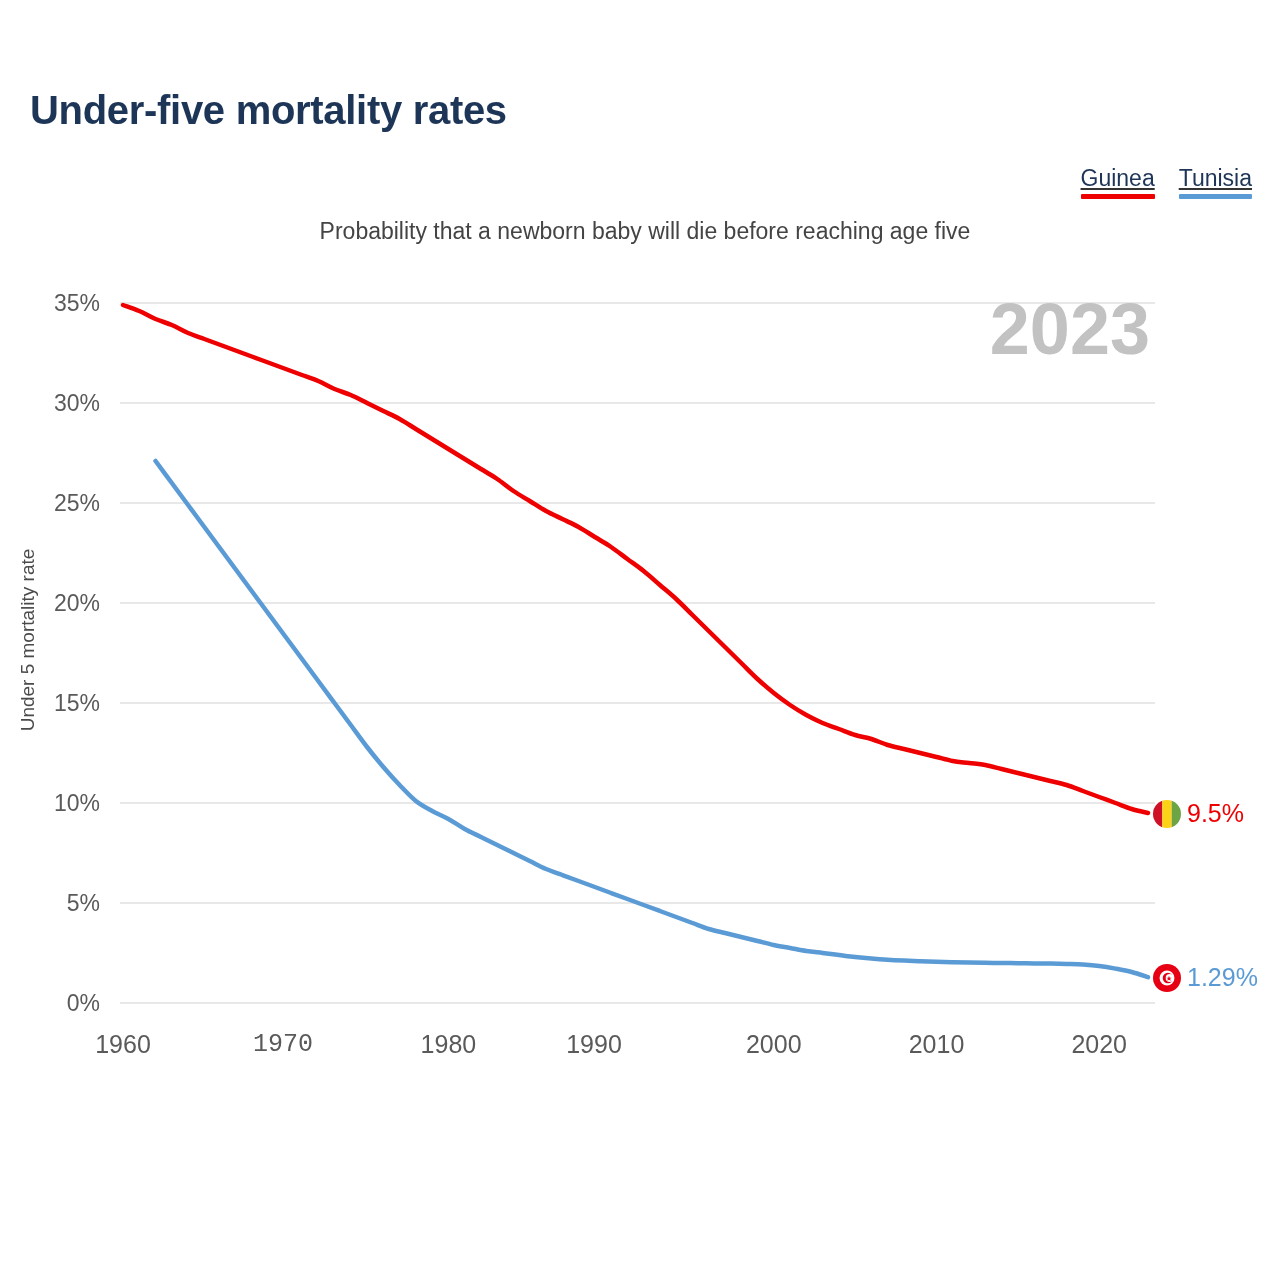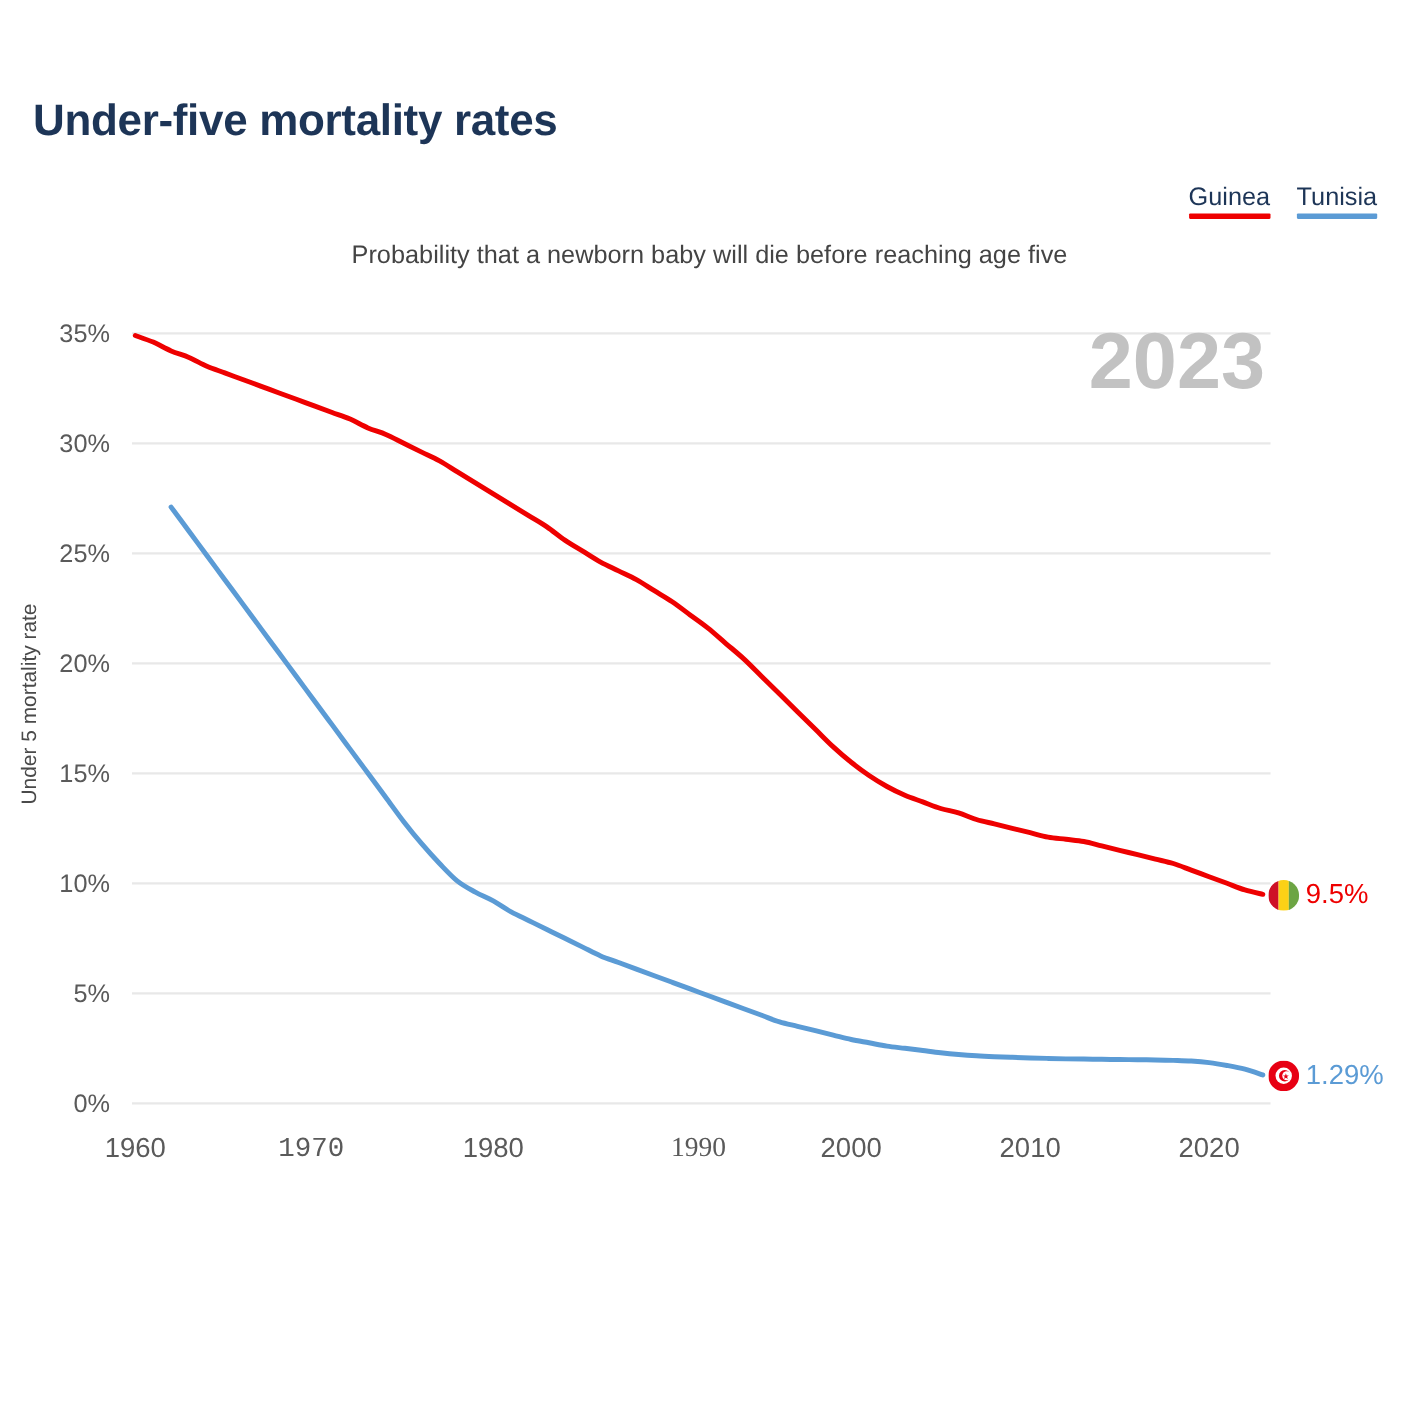--- a/index.html
+++ b/index.html
@@ -10,21 +10,21 @@
   }
   #page-title{
     position:absolute;left:30px;top:88px;
     font-size:40px;font-weight:bold;color:#1d3557;
     letter-spacing:-0.3px;
   }
   #legend{
     position:absolute;right:28px;top:165px;
     display:flex;gap:24px;align-items:flex-start;
   }
-  .legend-item{display:flex;flex-direction:column;align-items:center;cursor:pointer;}
+  .legend-item{display:flex;flex-direction:column;align-items:center;cursor:pointer;text-decoration:underline;}
   .legend-label{font-size:23px;color:#1d3557;line-height:26px;}
   .legend-rule{height:5px;width:100%;margin-top:3px;border-radius:1px;}
   #subtitle{
     position:absolute;left:0;right:0;top:218px;text-align:center;
     font-size:23px;color:#444;
     padding-left:10px;
   }
   #plot{
     position:absolute;left:0;top:0;width:1280px;height:1280px;
     pointer-events:none;
@@ -100,21 +100,21 @@
     <div class="ytick" style="top: 903px;">5%</div>
     <div class="ytick" style="top: 803px;">10%</div>
     <div class="ytick" style="top: 703px;">15%</div>
     <div class="ytick" style="top: 603px;">20%</div>
     <div class="ytick" style="top: 503px;">25%</div>
     <div class="ytick" style="top: 403px;">30%</div>
     <div class="ytick" style="top: 303px;">35%</div>
     <div class="xtick" style="left: 123px;">1960</div>
     <div class="xtick" style="left: 283px; font-family: Liberation Mono, monospace;">1970</div>
     <div class="xtick" style="left: 448.397px;">1980</div>
-    <div class="xtick" style="left: 635px; font-family: Liberation Serif, serif;">1990</div>
+    <div class="xtick" style="left: 594px;">1990</div>
     <div class="xtick" style="left: 773.794px;">2000</div>
     <div class="xtick" style="left: 936.492px;">2010</div>
     <div class="xtick" style="left: 1099.19px;">2020</div>
   </div>
 
 <div id="watermark">2023</div>
 
 <div class="endlabel" id="end-guinea" style="left: 1153px; top: 799px;">
   <span class="flag">
     <svg viewBox="0 0 30 30" width="28" height="28">

